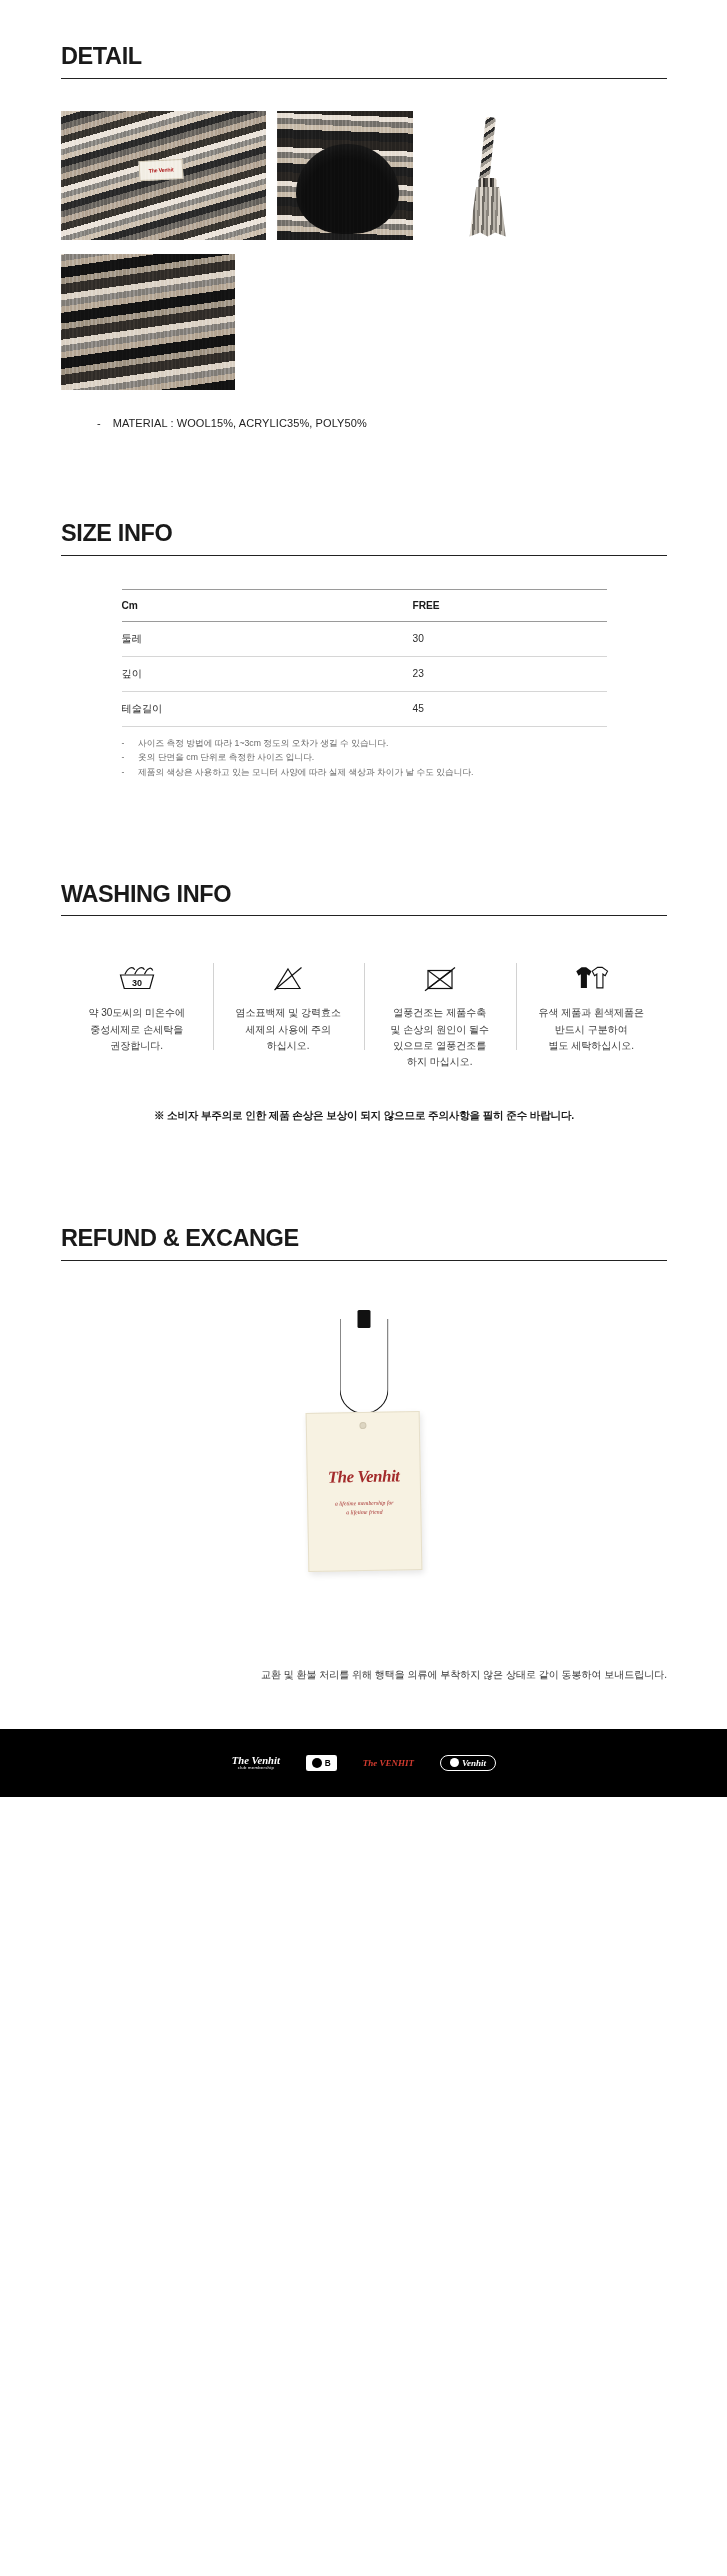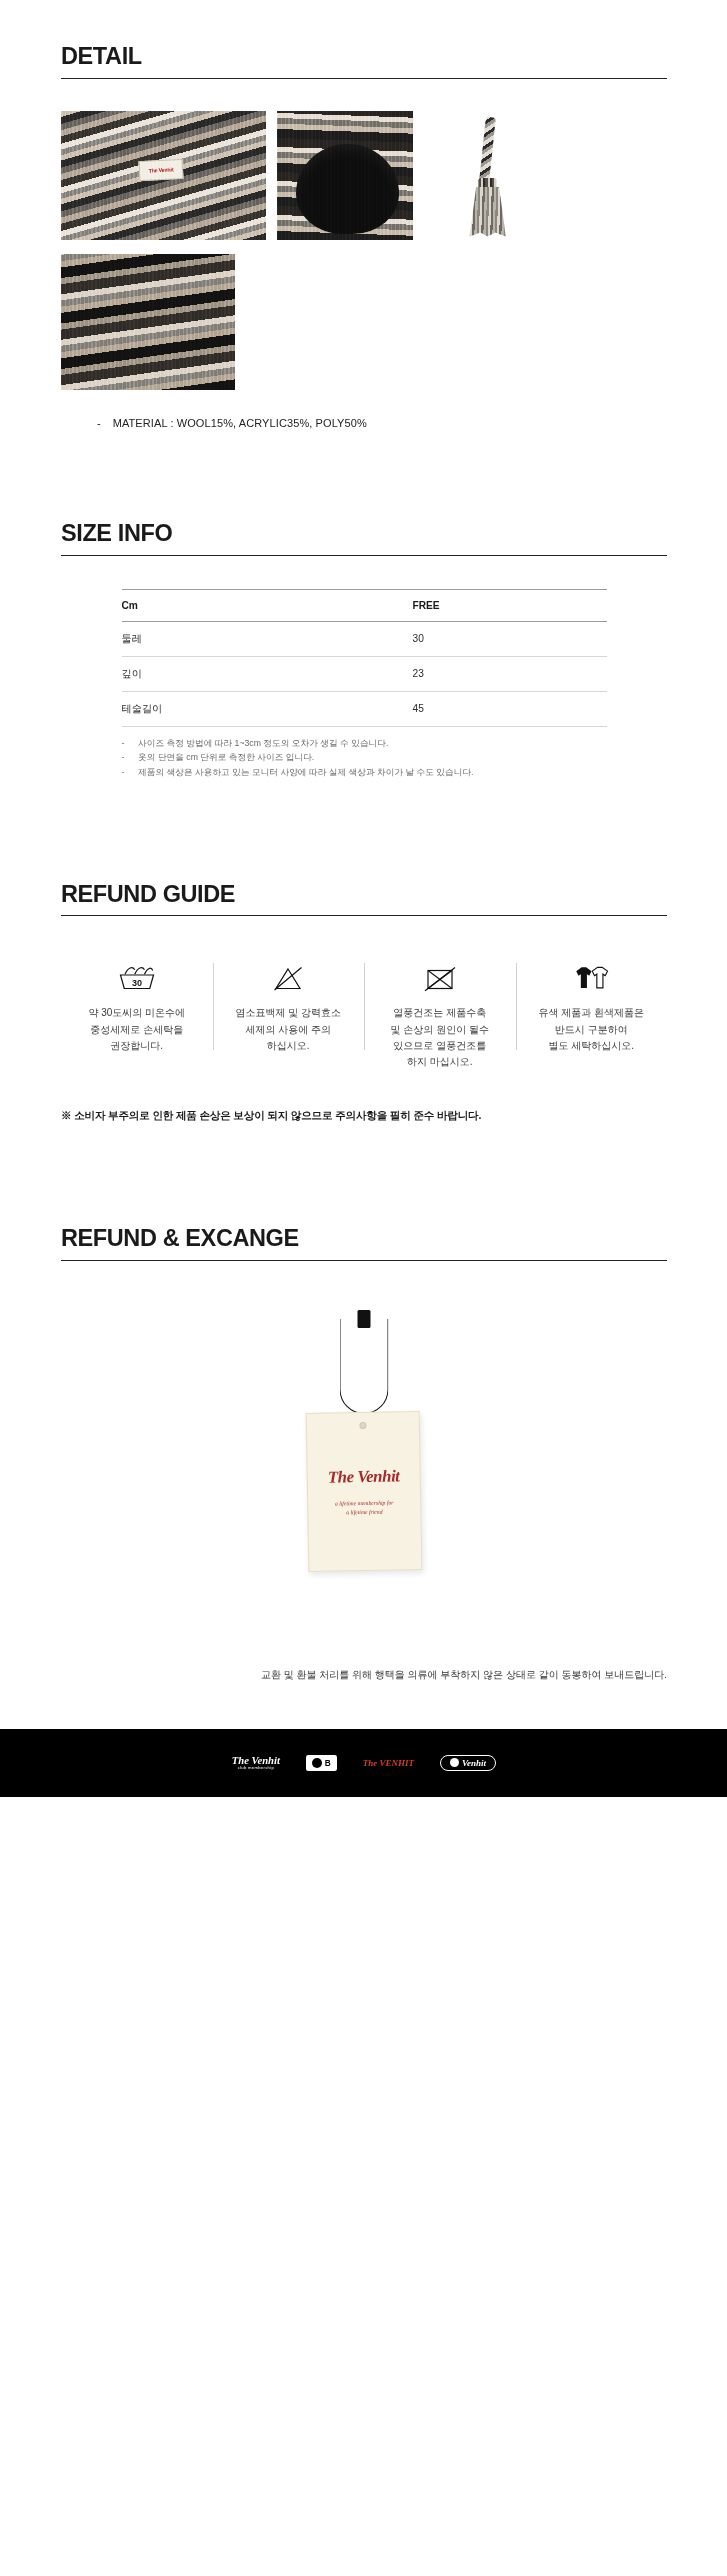--- a/index.html
+++ b/index.html
@@ -245,21 +245,21 @@
     justify-content: center;
   }
   .wash-text {
     margin-top: 9px;
     font-size: 10px;
     line-height: 1.62;
     color: #3a3a3a;
   }
   .wash-warning {
     margin-top: 39px;
-    text-align: left;
+    text-align: center;
     font-size: 10.6px;
     font-weight: bold;
     color: #1a1a1a;
     letter-spacing: -0.2px;
   }
 
   
   #refund-section { padding-top: 102px; }
   .hangtag-area {
     margin-top: 45px;
@@ -481,21 +481,21 @@
           <span>옷의 단면을 cm 단위로 측정한 사이즈 입니다.</span>
         </div>
         <div class="n">
           <span class="d">-</span>
           <span>제품의 색상은 사용하고 있는 모니터 사양에 따라 실제 색상과 차이가 날 수도 있습니다.</span>
         </div>
       </div>
     </section>
 
     <section id="washing-section">
-      <div class="section-head">REFUND GUIDE</div>
+      <div class="section-head">WASHING INFO</div>
       <div class="rule"></div>
 
       <div class="wash-row">
 
         <div class="wash-cell">
           <div class="wash-icon">
             <svg width="42" height="30" viewBox="0 0 56 40">
               <path d="M6 16 L50 16 L45 34 L11 34 Z" fill="none" stroke="#111" stroke-width="1.6"></path>
               <path d="M12 15 C16 6, 22 4, 25 9" fill="none" stroke="#111" stroke-width="1.6"></path>
               <path d="M25 15 C29 6, 35 4, 38 9" fill="none" stroke="#111" stroke-width="1.6"></path>

